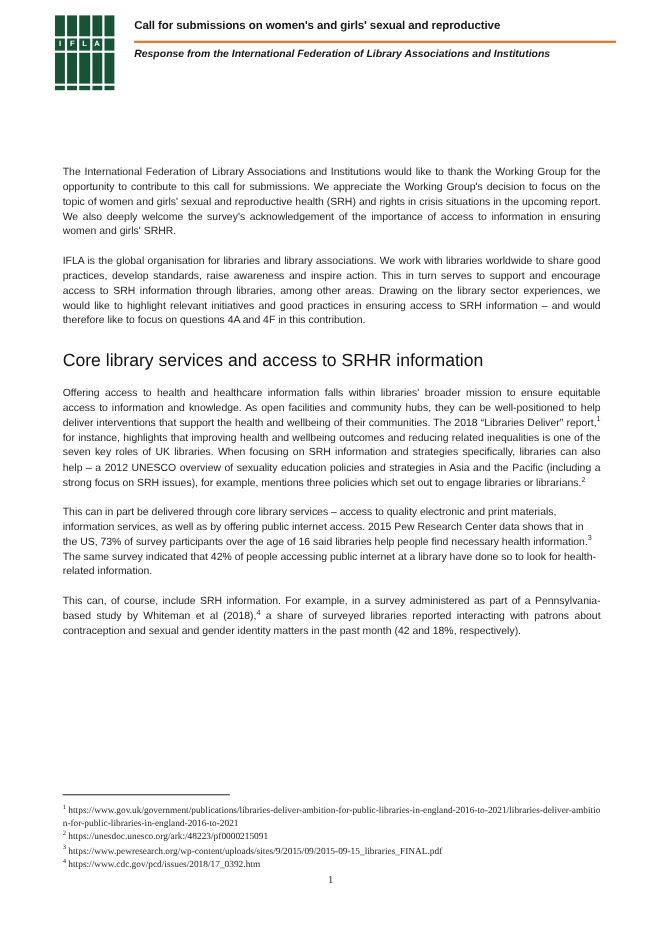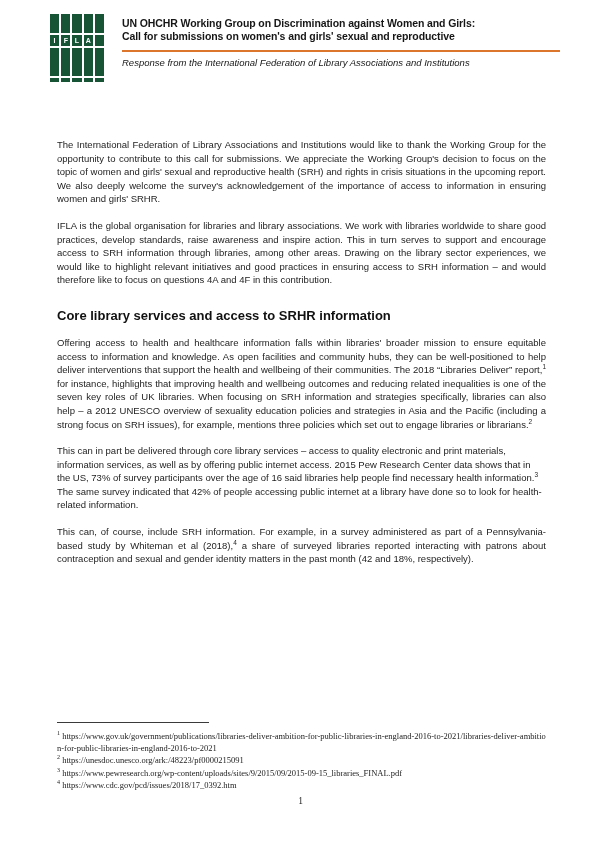--- a/index.html
+++ b/index.html
@@ -57,43 +57,43 @@
     letter-spacing: -0.1px;
     color: #161616;
   }
   .divider {
     border-top: 2px solid var(--accent, #dd762d);
     margin: 7px 0 5px 0;
     width: 100%;
   }
   .subtitle {
     font-size: 9.5px;
-    font-weight: 400;
+    font-weight: 700;
     font-style: italic;
     color: #161616;
   }
 
   
   .content {
     position: absolute;
     top: 138px;
     left: 57px;
     width: 489px;
   }
   .content p {
     font-size: 9.5px;
     line-height: 13.6px;
     text-align: justify;
-    margin: 0 0 13px 0;
+    margin: 12px 0 13px 0;
   }
   .content p.left { text-align: left; }
   .content p.italic { font-style: italic; }
   .content h2 {
-    font-size: 13px;
-    font-weight: 700;
+    font-size: 16px;
+    font-weight: 400;
     color: #111111;
     margin: 21px 0 13px 0;
   }
   sup {
     font-size: 6.5px;
     line-height: 0;
     vertical-align: super;
   }
 
   
@@ -155,21 +155,20 @@
 
       <div class="cell"></div>
       <div class="cell"></div>
       <div class="cell"></div>
       <div class="cell"></div>
       <div class="cell"></div>
     </div>
 
     <div class="header-text">
       <div class="title">
-        <div>UN OHCHR Working Group on Discrimination against Women and Girls:</div>
         <div>Call for submissions on women's and girls' sexual and reproductive</div>
       </div>
       <div class="divider"></div>
       <div class="subtitle">Response from the International Federation of Library Associations and Institutions</div>
     </div>
   </div>
 
   <div class="content">
     <p>The International Federation of Library Associations and Institutions would like to thank the Working Group for the opportunity to contribute to this call for submissions. We appreciate the Working Group's decision to focus on the topic of women and girls' sexual and reproductive health (SRH) and rights in crisis situations in the upcoming report. We also deeply welcome the survey's acknowledgement of the importance of access to information in ensuring women and girls' SRHR.</p>
     <p>IFLA is the global organisation for libraries and library associations. We work with libraries worldwide to share good practices, develop standards, raise awareness and inspire action. This in turn serves to support and encourage access to SRH information through libraries, among other areas. Drawing on the library sector experiences, we would like to highlight relevant initiatives and good practices in ensuring access to SRH information – and would therefore like to focus on questions 4A and 4F in this contribution.</p>

